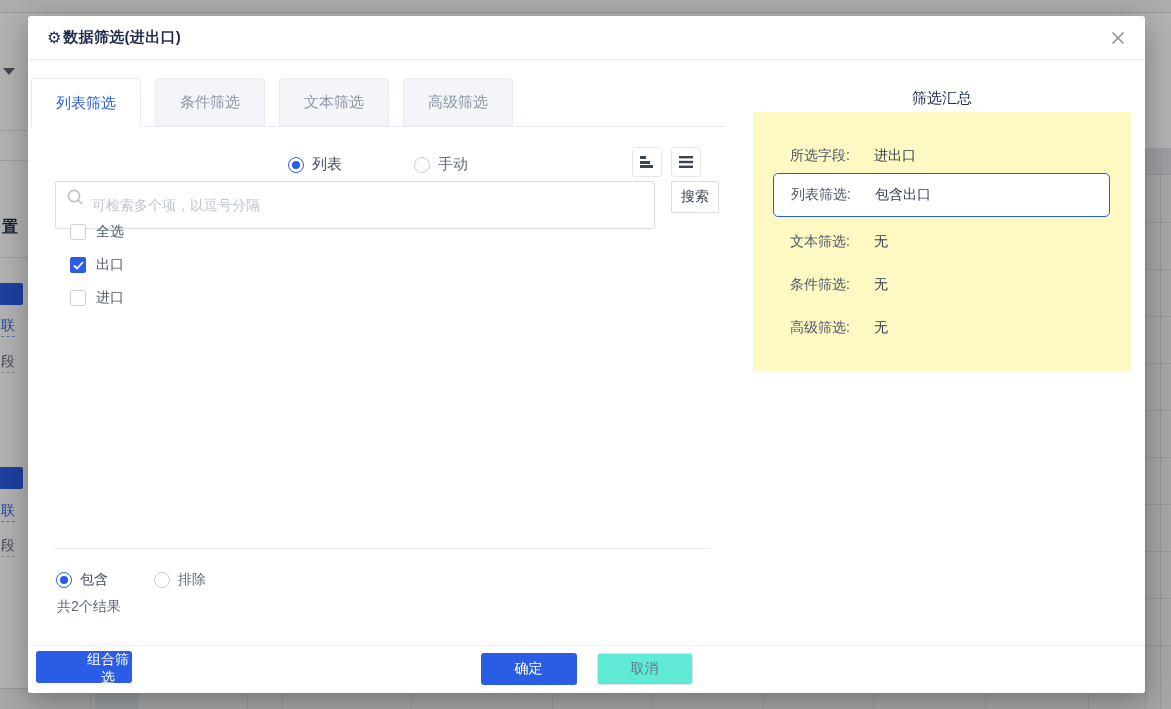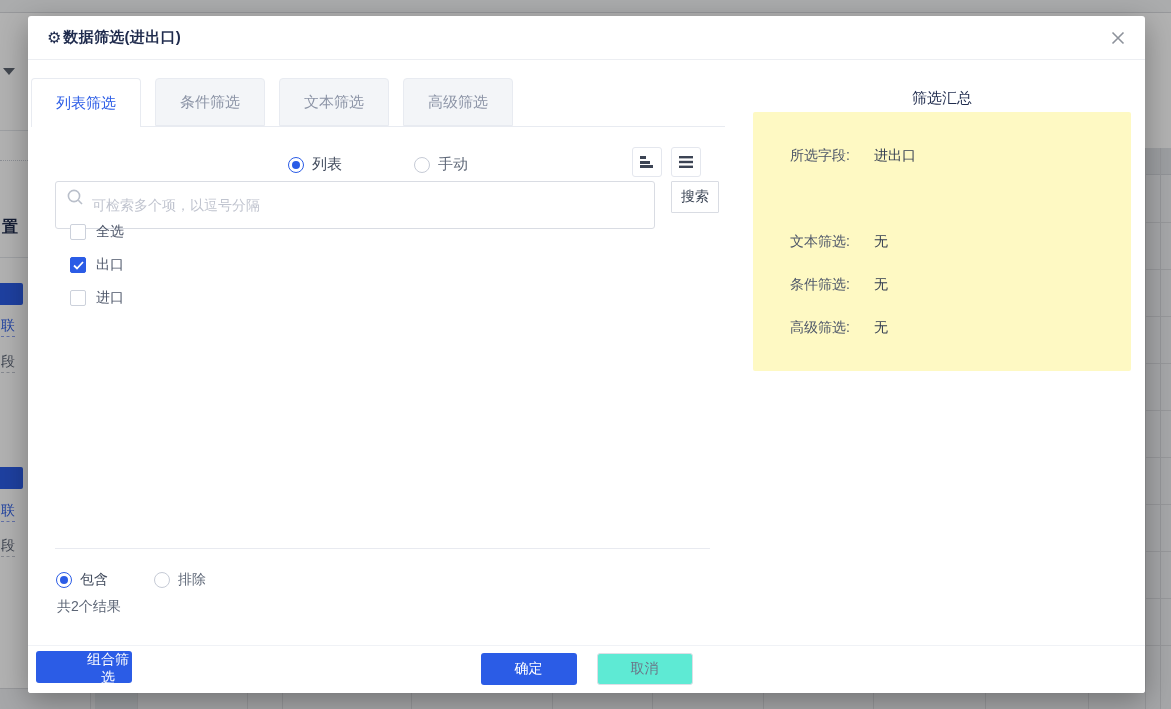--- a/index.html
+++ b/index.html
@@ -243,20 +243,24 @@
     </div>
   </div>
   <div class="result-count">共2个结果</div>
 
   <div class="right-title">筛选汇总</div>
   <div class="summary-panel">
     <div class="sum-row r0">
       <span class="sum-label">所选字段:</span>
       <span class="sum-value">进出口</span>
     </div>
+    <div class="sum-highlight">
+      <span class="sum-label">列表筛选:</span>
+      <span class="sum-value">包含出口</span>
+    </div>
     <div class="sum-row r2">
       <span class="sum-label">文本筛选:</span>
       <span class="sum-value">无</span>
     </div>
     <div class="sum-row r3">
       <span class="sum-label">条件筛选:</span>
       <span class="sum-value">无</span>
     </div>
     <div class="sum-row r4">
       <span class="sum-label">高级筛选:</span>

